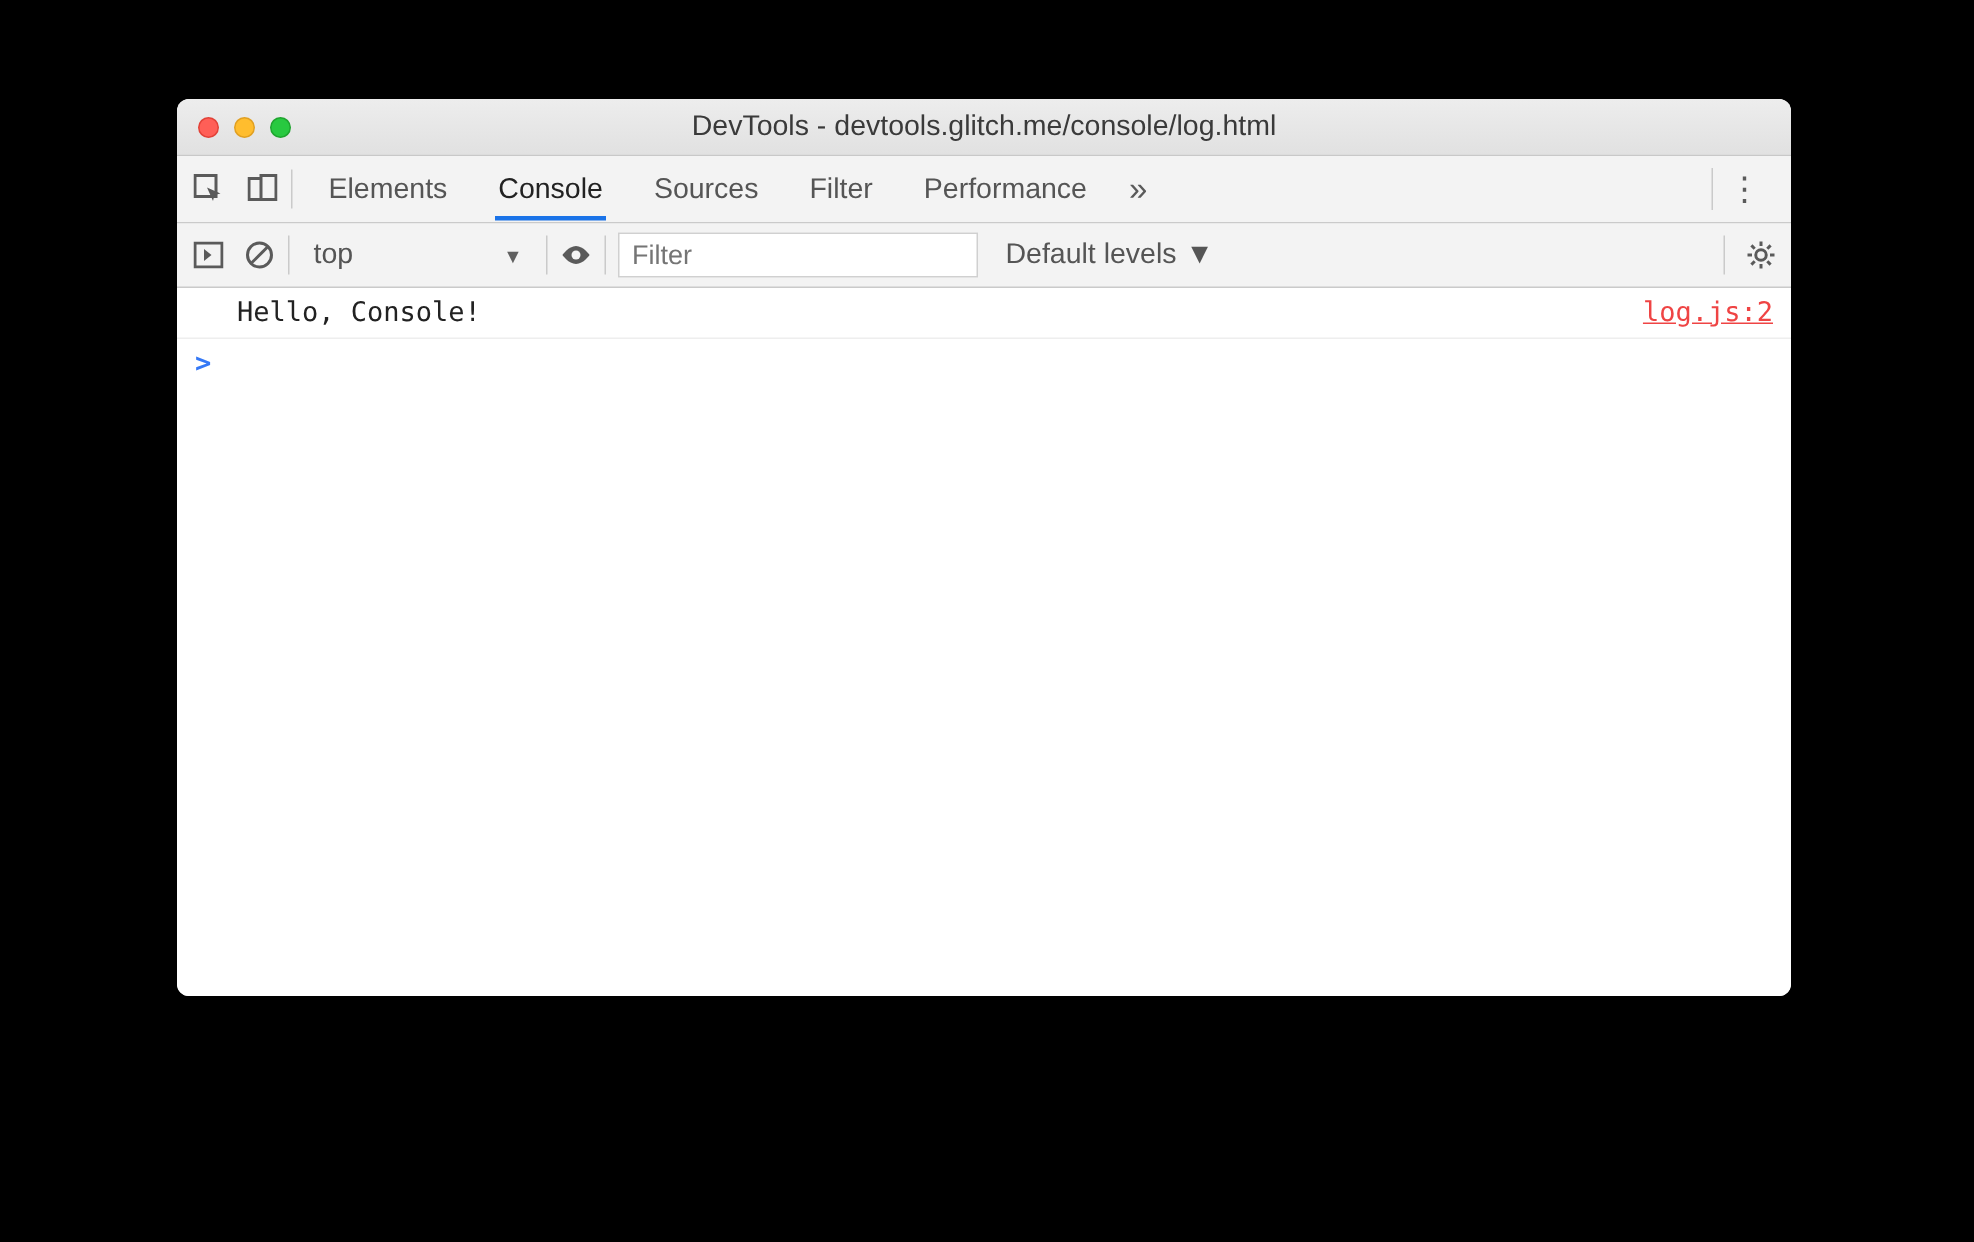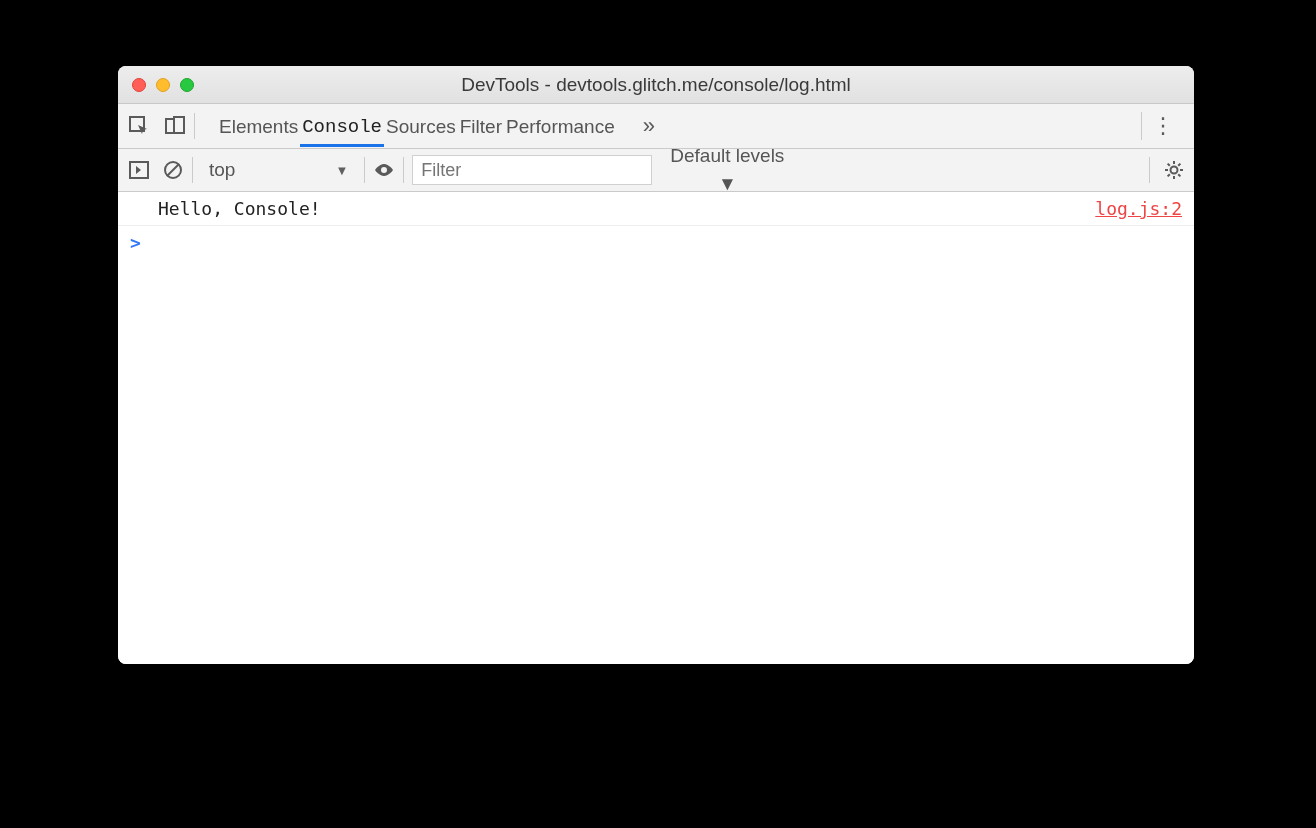--- a/index.html
+++ b/index.html
@@ -21,37 +21,37 @@
     .yel{background:#ffbd2e;border:1px solid #e1a022;}
     .grn{background:#28c940;border:1px solid #1fa52f;}
     .title { position:absolute; left:0; right:0; text-align:center; font-size:19px; color:#3a3a3a; pointer-events:none;}
     .tabbar {
       height:45px; background:#f3f3f3; border-bottom:1px solid #cacaca;
       display:flex; align-items:center; padding:0 10px; font-size:19px; color:#555;
     }
     .tb-left { display:flex; align-items:center; gap:14px; }
     .ic { width:22px; height:22px; display:flex; align-items:center; justify-content:center; color:#5a5a5a;}
     .vsep { width:1px; height:26px; background:#cacaca; margin:0 8px;}
-    .tabs { display:flex; align-items:center; margin-left:14px;}
+    .tabs { display:flex; align-items:center; gap:30px; margin-left:14px;}
     .tab { padding:10px 2px 9px; cursor:pointer; color:#555;}
-    .tab.active { color:#222; border-bottom:3px solid #1a73e8; padding-bottom:6px;font-family:Liberation Mono, monospace;}
+    .tab.active { color:#222; border-bottom:3px solid #1a73e8; padding-bottom:6px;}
     .more { margin-left:26px; font-size:22px; color:#5a5a5a; cursor:pointer;}
     .spacer{flex:1;}
     .kebab { font-size:22px; color:#5a5a5a; padding:0 10px; cursor:pointer; border-left:1px solid #cacaca; height:28px; display:flex; align-items:center;}
     .toolbar {
       height:43px; background:#f3f3f3; border-bottom:1px solid #cacaca;
       display:flex; align-items:center; padding:0 10px; font-size:19px; color:#555;
     }
     .sel { display:flex; align-items:center; gap:100px; padding:0 8px; cursor:pointer;}
     .sel .tri { font-size:13px; color:#606060;}
     .filter {
       width:240px; height:28px; background:#fff; border:1px solid #d0d0d0;
       font-size:18px; color:#999; padding:14px 8px; outline:none;
     }
-    .lvl { display:flex; align-items:center; gap:6px; margin-left:18px; cursor:pointer;flex-direction:column;}
+    .lvl { display:flex; align-items:center; gap:6px; margin-left:18px; cursor:pointer;}
     .gear { font-size:20px; color:#5a5a5a; padding-left:14px; cursor:pointer; border-left:1px solid #cacaca; height:26px; display:flex; align-items:center;}
     .console { flex:1; background:#fff; font-family:Menlo,Consolas,monospace; font-size:18px; color:#222;}
     .row { display:flex; justify-content:space-between; align-items:flex-start; padding:6px 12px 6px 40px; border-bottom:1px solid #eee;}
     .src { color:#ef4444; text-decoration:underline; cursor:pointer;}
     .prompt { padding:6px 12px; color:#3478f6; font-weight:bold; }
     svg{display:block;}
   </style>
 </head>
 <body>
 

